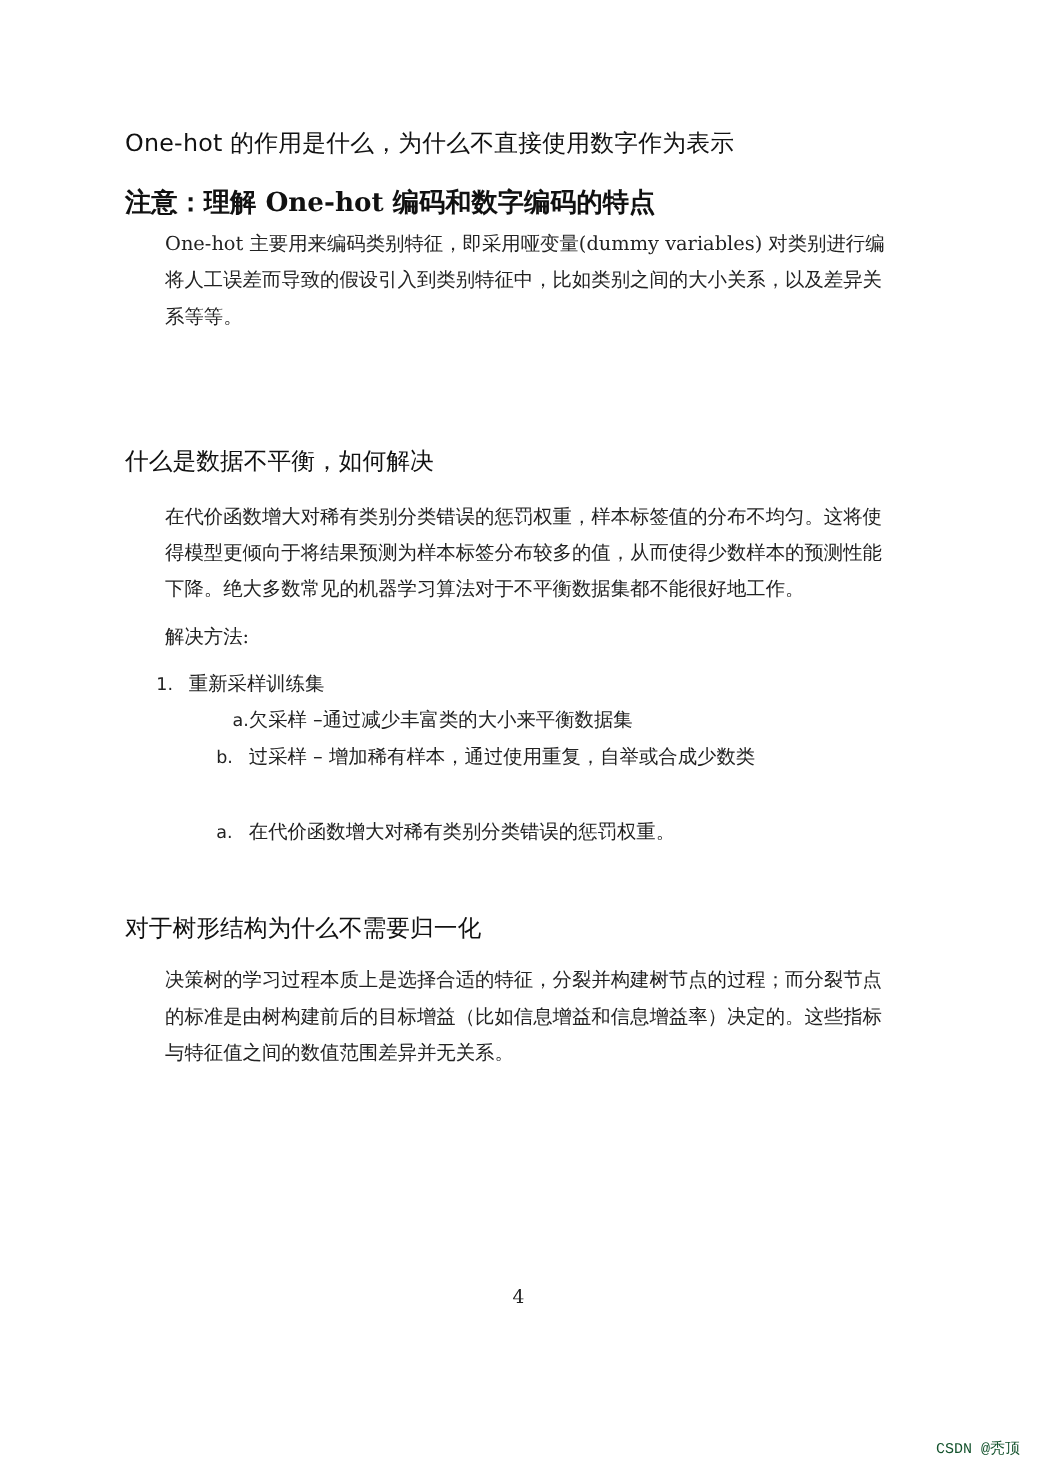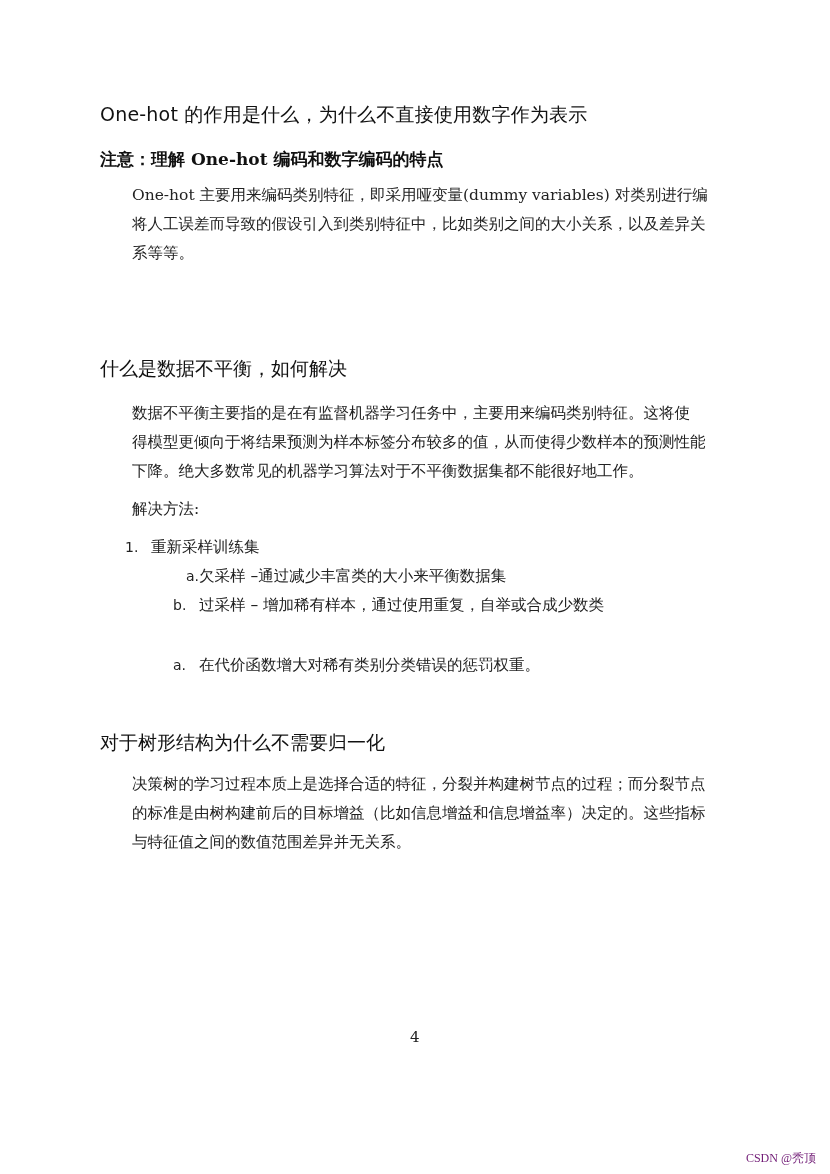--- a/index.html
+++ b/index.html
@@ -34,21 +34,21 @@
       left: 100px;
       font-size: 19px;
       font-weight: normal;
       color: #111;
       white-space: nowrap;
     }
     .note {
       position: absolute;
       left: 100px;
       top: 148px;
-      font-size: 17px;
+      font-size: 21px;
       font-weight: bold;
       font-family: "DejaVu Serif", "Liberation Serif", serif;
       color: #111;
       white-space: nowrap;
     }
     .para {
       position: absolute;
       left: 100px;
       width: 625px;
       font-size: 15.5px;
@@ -78,41 +78,41 @@
       top: 1028px;
       font-size: 15px;
       font-family: "DejaVu Serif", "Liberation Serif", serif;
       color: #222;
     }
     .watermark {
       position: absolute;
       right: 14px;
       top: 1150px;
       font-size: 12px;
-      color: #701a75;
-      font-family: Liberation Serif, serif;
+      color: #14532d;
+      font-family: Liberation Mono, monospace;
       margin-left: 25px;
     }
   </style>
 </head>
 <body>
 
 <div class="page">
 
   <div class="h1" style="top:102px;">One-hot 的作用是什么，为什么不直接使用数字作为表示</div>
   <div class="note">注意：理解 One-hot 编码和数字编码的特点</div>
   <div class="para" style="top:181px;">
     <span class="line">One-hot 主要用来编码类别特征，即采用哑变量(dummy variables) 对类别进行编</span>
     <span class="line">将人工误差而导致的假设引入到类别特征中，比如类别之间的大小关系，以及差异关</span>
     <span class="line">系等等。</span>
   </div>
 
   <div class="h2" style="top:356px;">什么是数据不平衡，如何解决</div>
   <div class="para" style="top:399px;">
-    <span class="line">数据不平衡主要指的是在有监督机器学习任务中，主要用来编码类别特征。这将使</span>
+    <span class="line">在代价函数增大对稀有类别分类错误的惩罚权重，样本标签值的分布不均匀。这将使</span>
     <span class="line">得模型更倾向于将结果预测为样本标签分布较多的值，从而使得少数样本的预测性能</span>
     <span class="line">下降。绝大多数常见的机器学习算法对于不平衡数据集都不能很好地工作。</span>
   </div>
   <div class="para" style="top:495px;">解决方法:</div>
 
   <div class="list-item" style="left:125px; top:537px;">
     <span class="marker">1.</span><span>重新采样训练集</span>
   </div>
   <div class="list-item" style="left:173px; top:566px;text-align:right;">
     <span class="marker">a.</span><span>欠采样 –通过减少丰富类的大小来平衡数据集</span>

